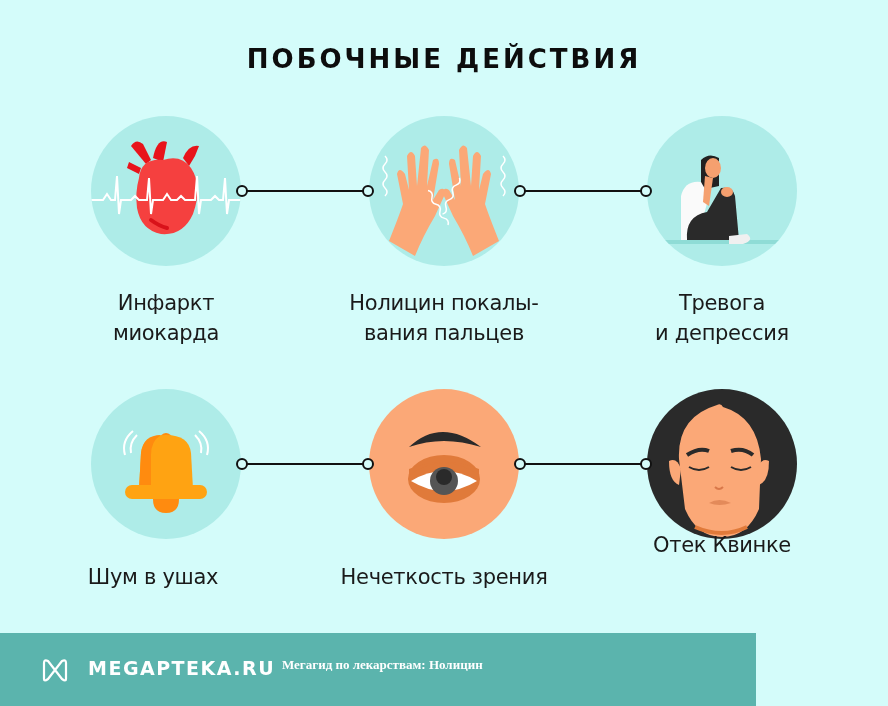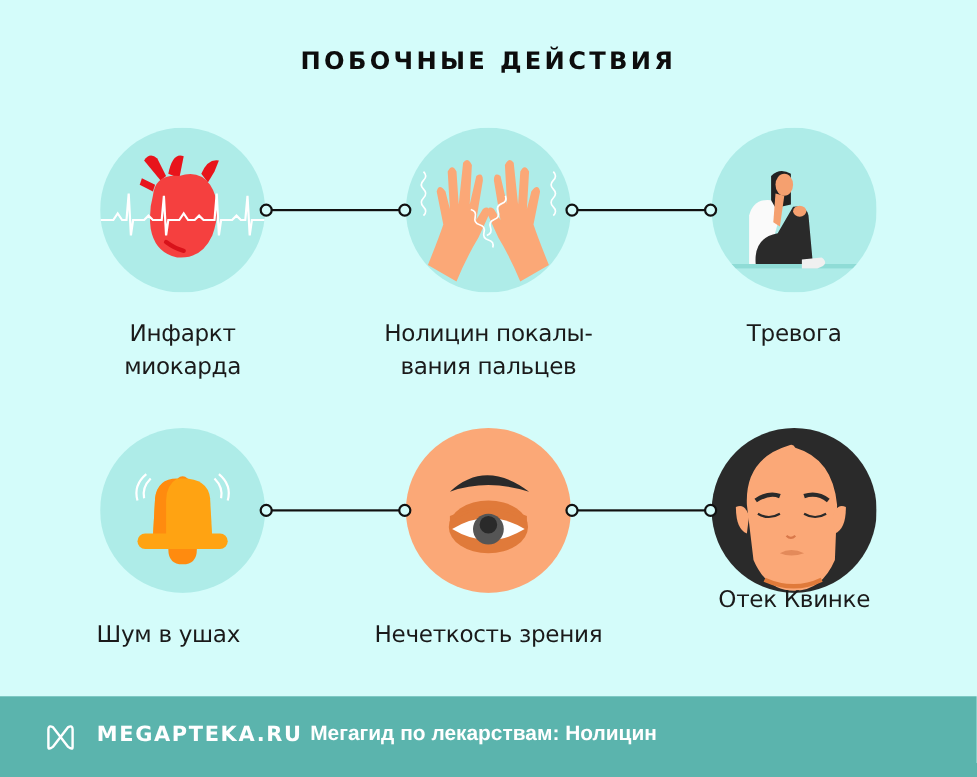--- a/index.html
+++ b/index.html
@@ -1,30 +1,30 @@
 <!DOCTYPE html>
 <html><head>
 <meta charset="utf-8">
 <style>
   html, body { margin:0; padding:0; }
   body { width:888px; height:706px; background:#d4fcfa; position:relative; overflow:hidden;
          font-family:"Liberation Sans", sans-serif; color:#111; }
   .title { position:absolute; top:44px; left:0; width:888px; text-align:center;
-           font-family:"DejaVu Sans", sans-serif; font-weight:bold; font-size:22px; letter-spacing:3px; color:#0d0d0d; }
+           font-family:"DejaVu Sans", sans-serif; font-weight:bold; font-size:26px; letter-spacing:3px; color:#0d0d0d; }
   .circle { position:absolute; width:150px; height:150px; border-radius:50%; overflow:hidden; }
   .circle svg { width:150px; height:150px; display:block; }
   .connector { position:absolute; height:2px; background:#111; }
   .dot { position:absolute; width:8px; height:8px; border:2px solid #111; border-radius:50%; background:#d4fcfa; }
   .label { position:absolute; width:240px; text-align:center; font-size:21px; line-height:30px; color:#1a1a1a;
            font-family:"DejaVu Sans", sans-serif; font-weight:normal; letter-spacing:-0.3px; }
-  .footer { position:absolute; left:0; top:633px; width:888px; height:73px; background:#5bb4ad; }
+  .footer { position:absolute; left:0; top:633px; width:756px; height:73px; background:#5bb4ad; }
   .logo-icon { position:absolute; left:40px; top:24px; width:30px; height:26px; }
   .logo-text { position:absolute; left:88px; top:24px; color:#fff; font-family:"DejaVu Sans", sans-serif; font-weight:bold;
                font-size:19px; letter-spacing:1.5px; }
-  .footer-text { position:absolute; left:282px; top:24px; color:#fff; font-family:Liberation Sans, sans-serif; font-weight:bold; font-size:19px; }
+  .footer-text { position:absolute; left:282px; top:24px; color:#fff; font-family:Liberation Serif, serif; font-weight:bold; font-size:13px; }
 </style>
 </head>
 <body>
 
 <div class="title">ПОБОЧНЫЕ ДЕЙСТВИЯ</div>
 
 <div class="circle" style="left:91px;top:116px;">
   <svg viewBox="0 0 150 150">
     <rect width="150" height="150" fill="#aeece8"></rect>
     <path d="M40 30 Q45 22 52 28 L60 44 L55 48 Z" fill="#e8141b"></path>
@@ -71,20 +71,21 @@
 <div class="label" style="left:46px;top:288px;">
   <div>Инфаркт</div>
   <div>миокарда</div>
 </div>
 <div class="label" style="left:324px;top:288px;">
   <div>Нолицин покалы-</div>
   <div>вания пальцев</div>
 </div>
 <div class="label" style="left:602px;top:288px;">
   <div>Тревога</div>
+  <div>и депрессия</div>
 </div>
 
 <div class="circle" style="left:91px;top:389px;">
   <svg viewBox="0 0 150 150">
     <rect width="150" height="150" fill="#aeece8"></rect>
     <circle cx="75" cy="50" r="6" fill="#ff8b0f"></circle>
     <path d="M48 100 L50 64 Q52 46 75 46 Q98 46 100 64 L102 100 Z" fill="#ffa312"></path>
     <path d="M48 100 L50 64 Q52 46 70 46 Q60 52 60 66 L60 100 Z" fill="#ff8b0f"></path>
     <rect x="34" y="96" width="82" height="14" rx="7" fill="#ffa312"></rect>
     <path d="M62 110 Q62 124 75 124 Q88 124 88 110 Z" fill="#ff8b0f"></path>

